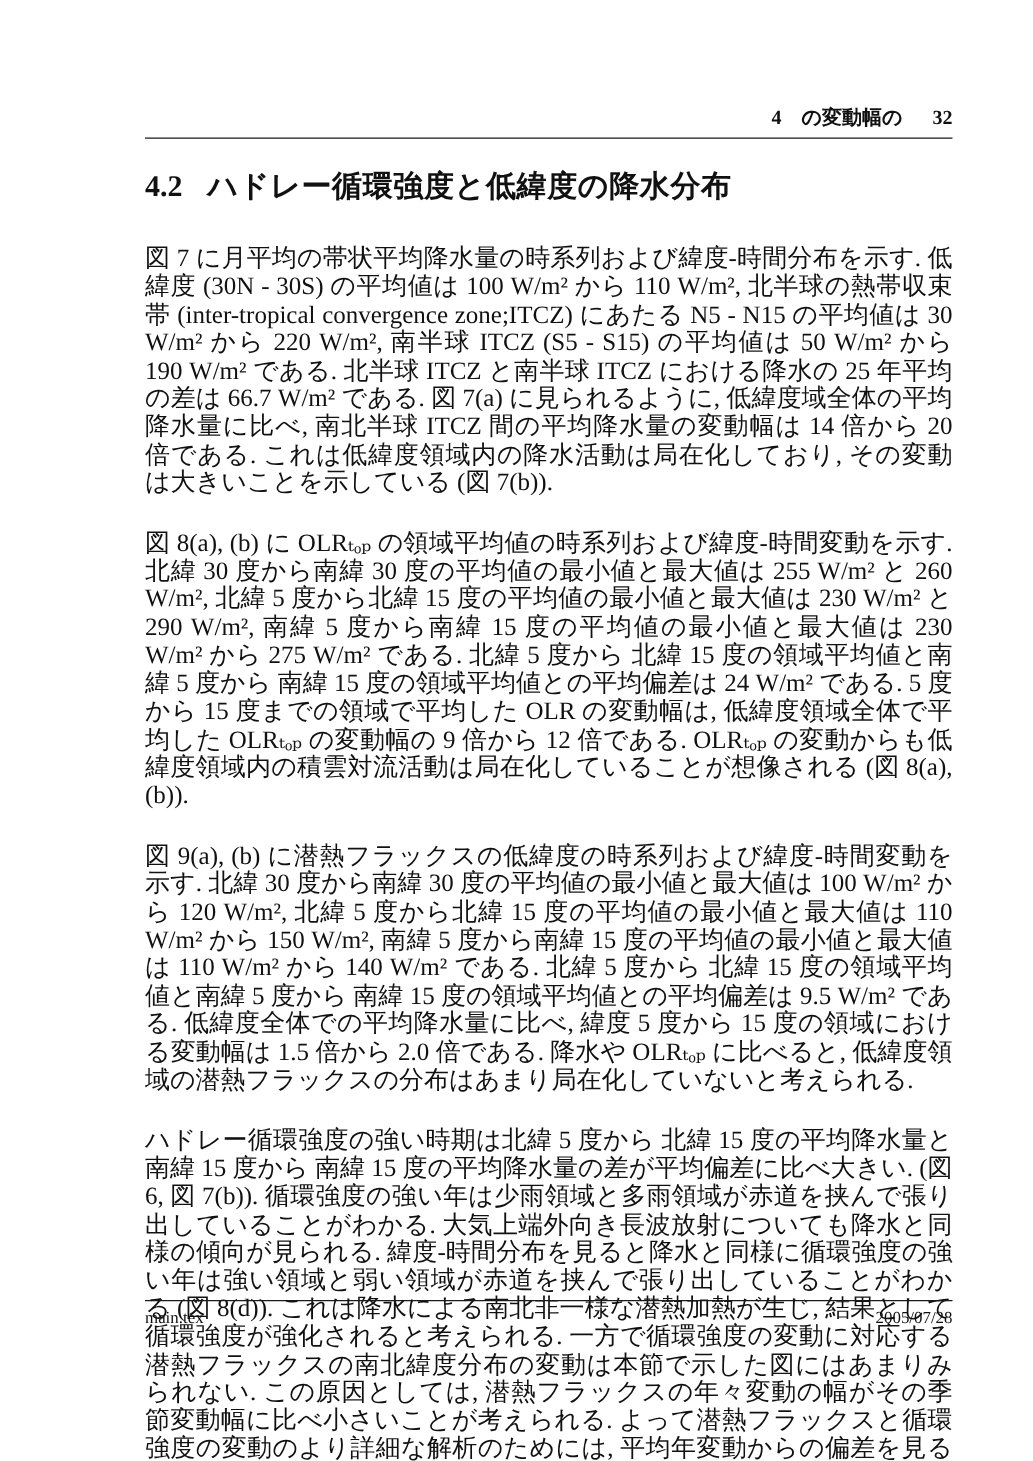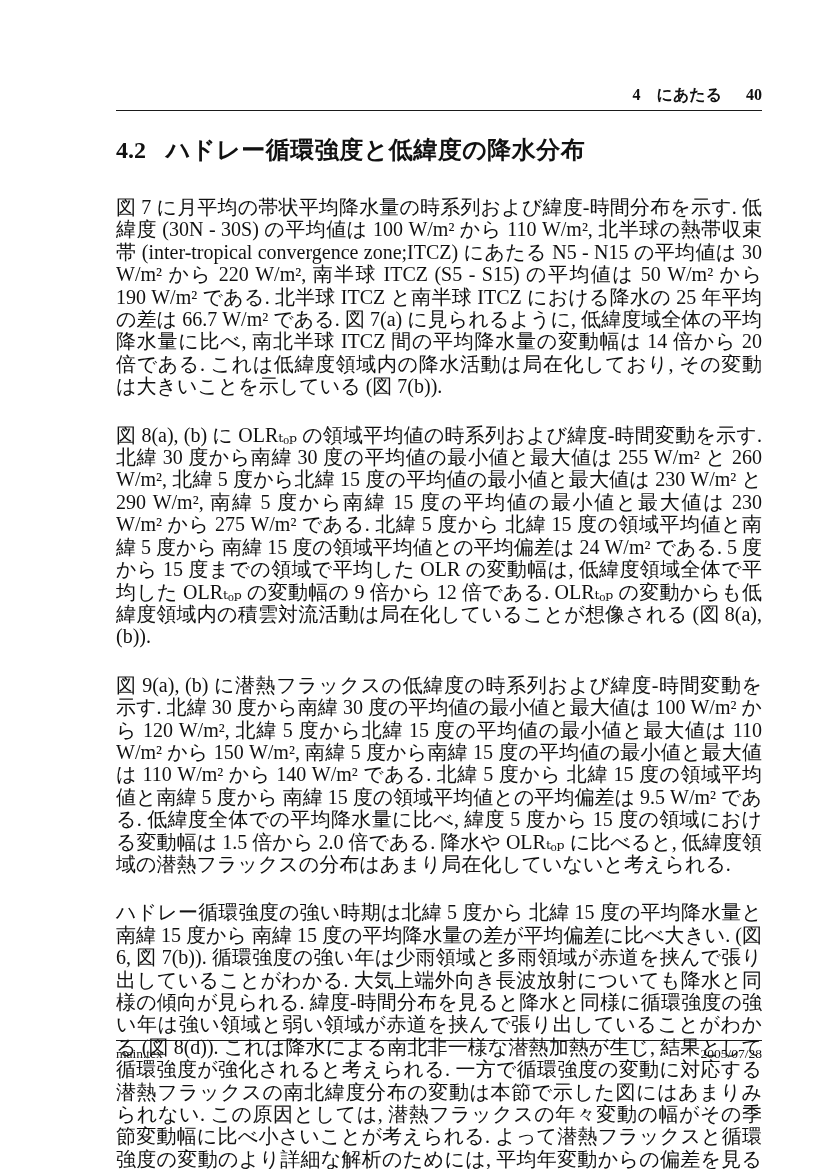--- a/index.html
+++ b/index.html
@@ -83,22 +83,22 @@
     text-align: right;
   }
 </style>
 </head>
 <body>
 
 <div class="page">
 
   <div class="running-header">
     <span class="hnum">4</span>
-    <span class="htitle">にあたる</span>
-    <span class="hpage">40</span>
+    <span class="htitle">の変動幅の</span>
+    <span class="hpage">32</span>
   </div>
 
   <h2 class="section-heading">
     <span class="heading-num">4.2</span>
     <span class="heading-title">ハドレー循環強度と低緯度の降水分布</span>
   </h2>
 
   <div class="body-text">
     <p>図 7 に月平均の帯状平均降水量の時系列および緯度-時間分布を示す. 低緯度 (30N - 30S) の平均値は 100 W/m² から 110 W/m², 北半球の熱帯収束帯 (inter-tropical convergence zone;ITCZ) にあたる N5 - N15 の平均値は 30 W/m² から 220 W/m², 南半球 ITCZ (S5 - S15) の平均値は 50 W/m² から 190 W/m² である. 北半球 ITCZ と南半球 ITCZ における降水の 25 年平均の差は 66.7 W/m² である. 図 7(a) に見られるように, 低緯度域全体の平均降水量に比べ, 南北半球 ITCZ 間の平均降水量の変動幅は 14 倍から 20 倍である. これは低緯度領域内の降水活動は局在化しており, その変動は大きいことを示している (図 7(b)).</p>
     <p>図 8(a), (b) に OLRₜₒₚ の領域平均値の時系列および緯度-時間変動を示す. 北緯 30 度から南緯 30 度の平均値の最小値と最大値は 255 W/m² と 260 W/m², 北緯 5 度から北緯 15 度の平均値の最小値と最大値は 230 W/m² と 290 W/m², 南緯 5 度から南緯 15 度の平均値の最小値と最大値は 230 W/m² から 275 W/m² である. 北緯 5 度から 北緯 15 度の領域平均値と南緯 5 度から 南緯 15 度の領域平均値との平均偏差は 24 W/m² である. 5 度から 15 度までの領域で平均した OLR の変動幅は, 低緯度領域全体で平均した OLRₜₒₚ の変動幅の 9 倍から 12 倍である. OLRₜₒₚ の変動からも低緯度領域内の積雲対流活動は局在化していることが想像される (図 8(a), (b)).</p>

